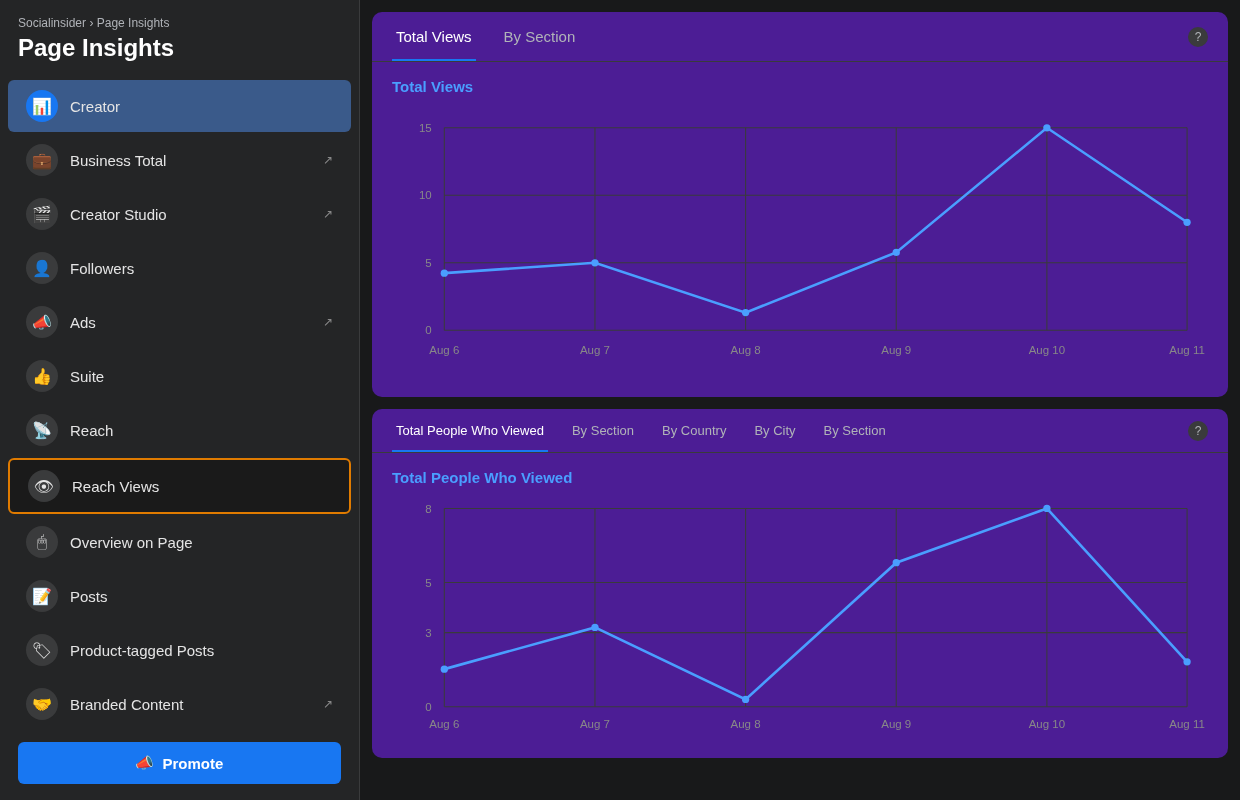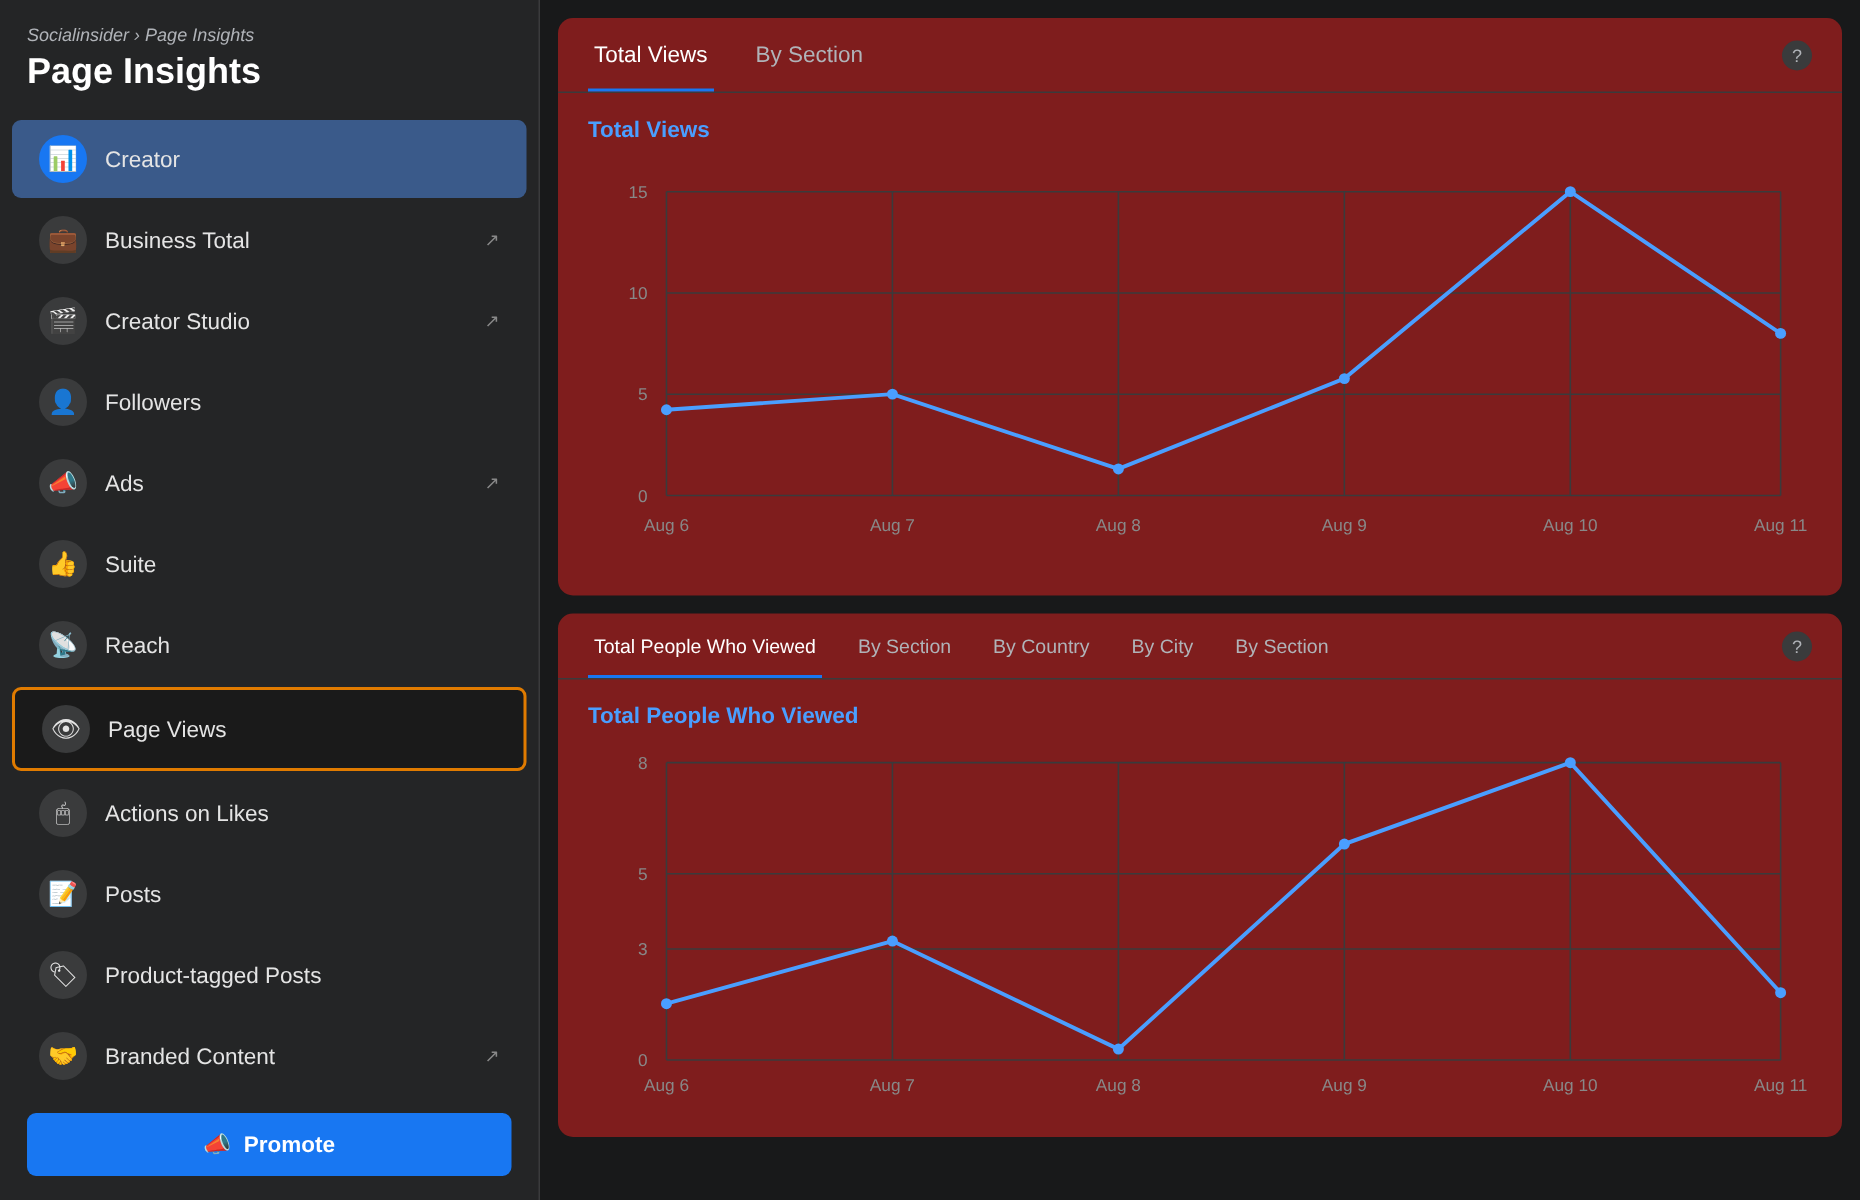--- a/index.html
+++ b/index.html
@@ -23,21 +23,20 @@
       height: 100%;
       border-right: 1px solid #3a3b3c;
     }
     .sidebar-header {
       padding: 16px 18px 12px;
     }
     .breadcrumb {
       font-size: 12px;
       color: #b0b3b8;
       margin-bottom: 4px;
-      font-style: italic;
     }
     .breadcrumb span { color: #b0b3b8; }
     .page-title {
       font-size: 24px;
       font-weight: 700;
       color: #fff;
     }
     .nav-list {
       flex: 1;
       overflow-y: auto;
@@ -99,21 +98,21 @@
 
     
     .main-content {
       flex: 1;
       background: #18191a;
       overflow-y: auto;
       padding: 0;
     }
 
     .chart-section {
-      background: #7f1d1d;
+      background: #4c1d95;
       margin: 12px;
       border-radius: 10px;
       padding: 0;
       overflow: hidden;
     }
 
     .tabs-bar {
       display: flex;
       align-items: center;
       padding: 0 20px;
@@ -232,25 +231,25 @@
       <div class="nav-item">
         <div class="nav-icon dark-bg">👍</div>
         <span>Suite</span>
       </div>
       <div class="nav-item">
         <div class="nav-icon dark-bg">📡</div>
         <span>Reach</span>
       </div>
       <div class="nav-item selected-border">
         <div class="nav-icon dark-bg">👁</div>
-        <span>Page Views</span>
+        <span>Reach Views</span>
       </div>
       <div class="nav-item">
         <div class="nav-icon dark-bg">🖱</div>
-        <span>Actions on Likes</span>
+        <span>Overview on Page</span>
       </div>
       <div class="nav-item">
         <div class="nav-icon dark-bg">📝</div>
         <span>Posts</span>
       </div>
       <div class="nav-item">
         <div class="nav-icon dark-bg">🏷</div>
         <span>Product-tagged Posts</span>
       </div>
       <div class="nav-item">

